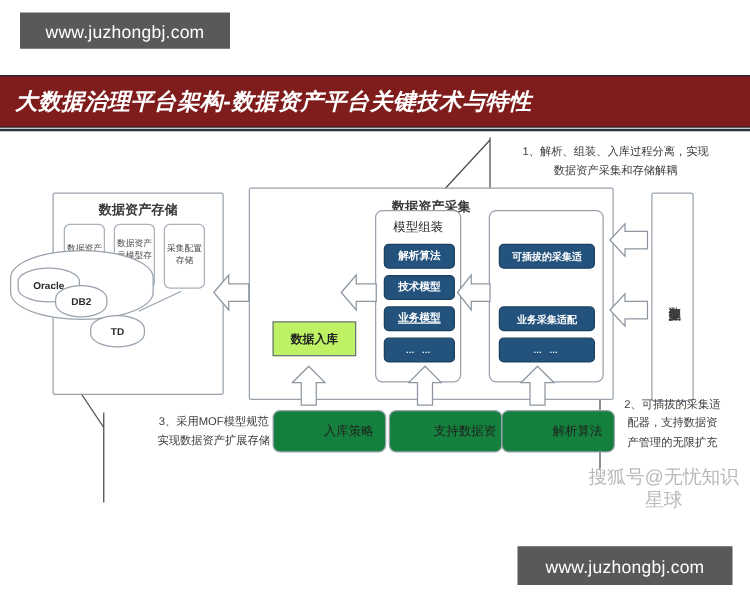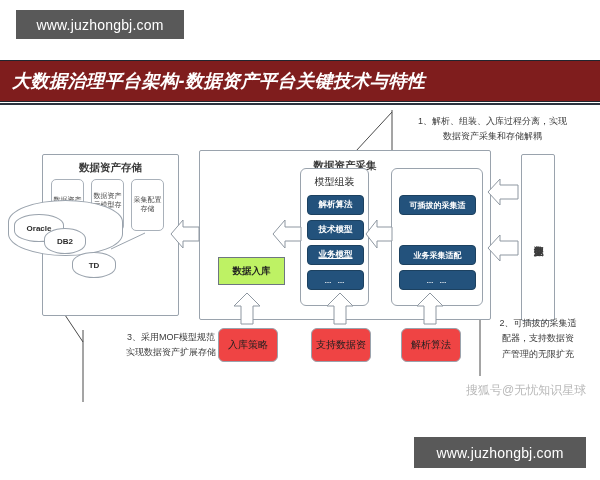--- a/index.html
+++ b/index.html
@@ -98,23 +98,23 @@
     border:1px solid #1c4160;
     color:#ffffff;font-size:8.5px;font-weight:bold;
     display:flex;align-items:center;justify-content:center;
   }
   .chip.wide{font-size:8px;}
   .chip.ellipsis{font-size:7px;letter-spacing:2px;}
 
   
   .bottom-box{
     position:absolute;width:58px;height:32px;
-    border:1px solid #9aa3ad;border-radius:6px;background:#ef4444;
-    display:flex;align-items:center;justify-content:center;
-    font-size:10px;color:#1f1f1f;
+    border:1px solid #9aa3ad;border-radius:6px;background:#15803d;
+    display:flex;align-items:center;justify-content:center;
+    font-size:10px;color:#1f1f1f;padding-left:31px;
   }
   #bb-0{left:218px;top:224px;}
   #bb-1{left:311px;top:224px;}
   #bb-2{left:401px;top:224px;}
 
   
   #source-panel{left:521px;top:50px;width:32px;height:165px;}
   #source-text{
     position:absolute;left:0;top:0;width:32px;height:165px;
     display:flex;align-items:center;justify-content:center;
@@ -127,22 +127,22 @@
   .arrow{position:absolute;}
 
   
   .note{
     position:absolute;font-size:9px;color:#3b3b3b;line-height:1.7;
   }
   #note-1{left:390px;top:10px;width:205px;text-align:center;}
   #note-2{left:482px;top:212px;width:112px;text-align:center;}
   #note-3{left:86px;top:226px;width:170px;text-align:center;}
   #sohu-mark{
-    position:absolute;left:466px;top:278px;width:130px;text-align:left;
-    font-size:12px;color:#b9b9b9;
+    position:absolute;left:466px;top:268px;width:130px;text-align:center;
+    font-size:15px;color:#b9b9b9;
   }
 </style>
 </head>
 <body>
 
 <div class="wm" id="wm-top">
   <span>www.juzhongbj.com</span>
 </div>
 
 <div id="title-bar">

